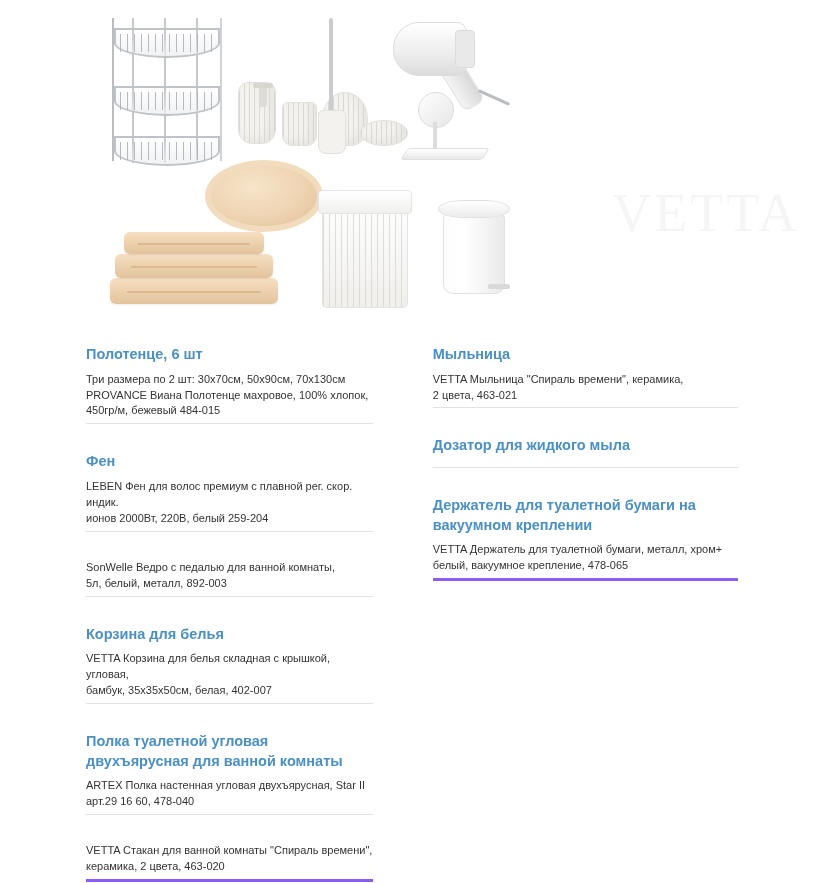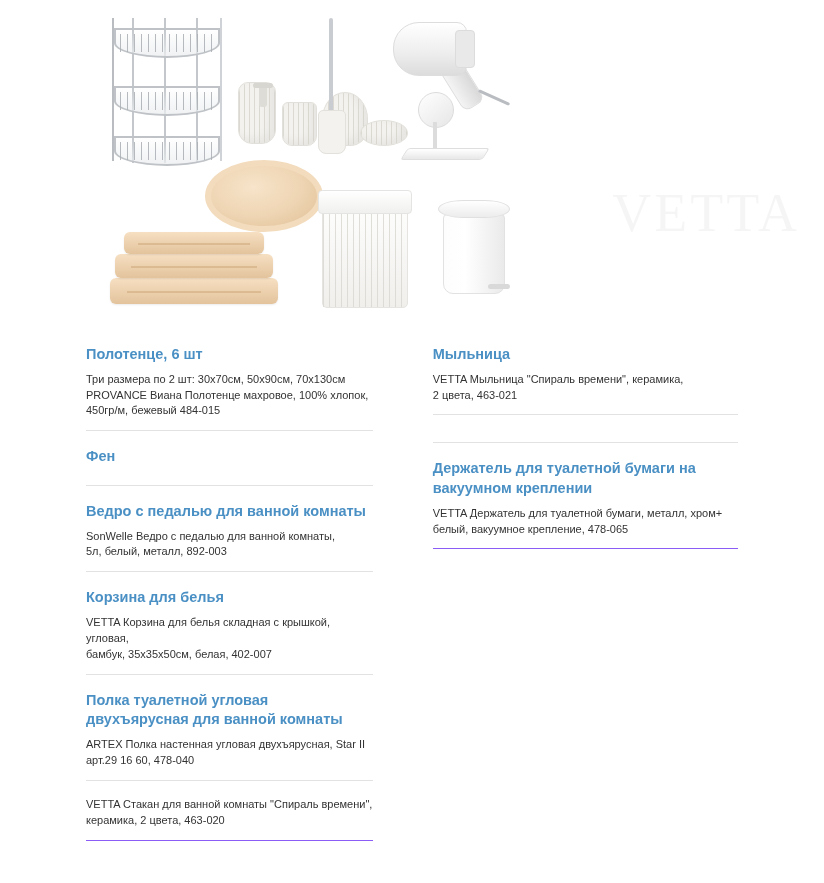--- a/index.html
+++ b/index.html
@@ -233,22 +233,22 @@
     left: 0;
     width: 824px;
     display: flex;
     gap: 60px;
     padding: 0 86px;
     box-sizing: border-box;
   }
   .col { width: 310px; }
   .col.right { width: 330px; }
 
-  .item { padding-bottom: 11px; border-bottom: 1px solid #e2e2e2; margin-bottom: 16px; }
-  .item:last-child { border-bottom: 1px solid #8b5cf6; }
+  .item { padding-bottom: 4px; border-bottom: 1px solid #e2e2e2; margin-bottom: 28px; }
+  .item:last-child { border-bottom: 3px solid #8b5cf6; }
   .item-title {
     color: #4a90c4;
     font-size: 14.5px;
     font-weight: bold;
     line-height: 1.35;
     margin: 0 0 7px 0;
   }
   .item-desc {
     color: #333;
     font-size: 11px;
@@ -335,24 +335,25 @@
 
     <div class="item">
       <div class="item-title">Полотенце, 6 шт</div>
       <div class="item-desc">Три размера по 2 шт: 30х70см, 50х90см, 70х130см
 PROVANCE Виана Полотенце махровое, 100% хлопок,
 450гр/м, бежевый 484-015</div>
     </div>
 
     <div class="item">
       <div class="item-title">Фен</div>
-    </div>
-
-    <div class="item">
-      <div class="item-title">Ведро с педалью для ванной комнаты</div>
+      <div class="item-desc">LEBEN Фен для волос премиум с плавной рег. скор. индик.
+ионов 2000Вт, 220В, белый 259-204</div>
+    </div>
+
+    <div class="item">
       <div class="item-desc">SonWelle Ведро с педалью для ванной комнаты,
 5л, белый, металл, 892-003</div>
     </div>
 
     <div class="item">
       <div class="item-title">Корзина для белья</div>
       <div class="item-desc">VETTA Корзина для белья складная с крышкой, угловая,
 бамбук, 35х35х50см, белая, 402-007</div>
     </div>
 
@@ -372,20 +373,21 @@
 
   <div class="col right">
 
     <div class="item">
       <div class="item-title">Мыльница</div>
       <div class="item-desc">VETTA Мыльница "Спираль времени", керамика,
 2 цвета, 463-021</div>
     </div>
 
     <div class="item">
+      <div class="item-title">Дозатор для жидкого мыла</div>
     </div>
 
 
 
     <div class="item">
       <div class="item-title">Держатель для туалетной бумаги
 на вакуумном креплении</div>
       <div class="item-desc">VETTA Держатель для туалетной бумаги, металл, хром+
 белый, вакуумное крепление, 478-065</div>
     </div>

